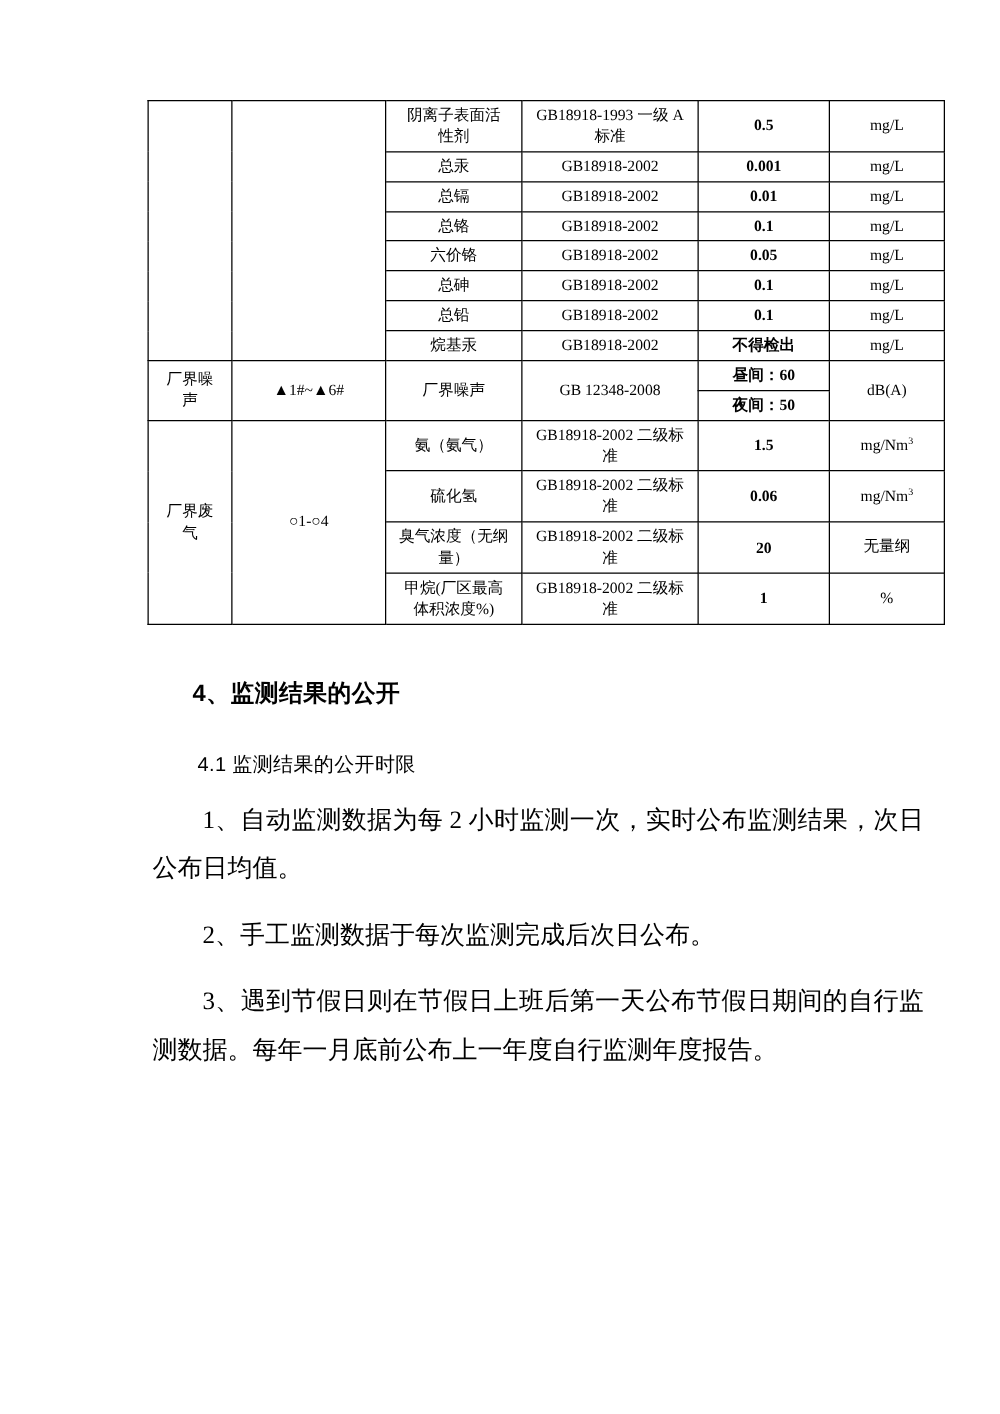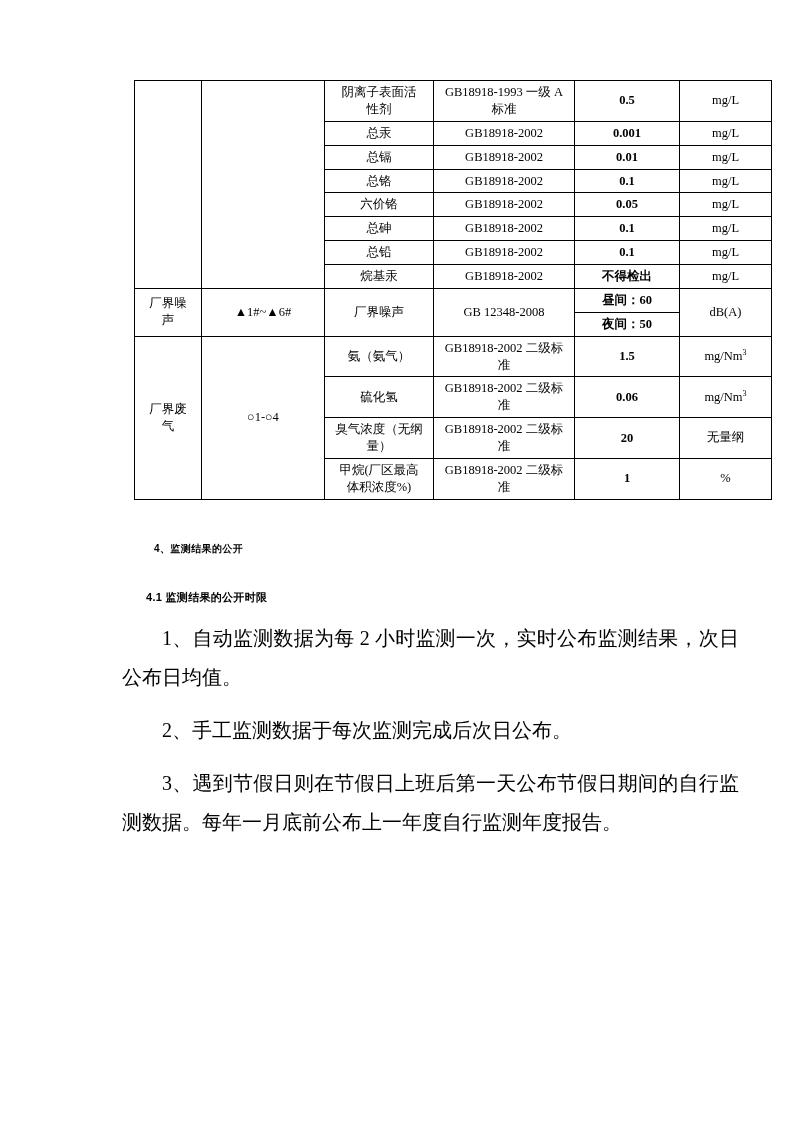--- a/index.html
+++ b/index.html
@@ -20,21 +20,21 @@
     width: 800px;
     height: 1131px;
     box-sizing: border-box;
     padding: 80px 55px 40px 118px;
   }
 
   
   table.mon-table {
     border-collapse: collapse;
     width: 627px;
-    margin-left: 16px;
+    margin-left: 0px;
     table-layout: fixed;
   }
   table.mon-table td {
     border: 1px solid #000;
     text-align: center;
     vertical-align: middle;
     font-family: "Liberation Serif", "DejaVu Serif", serif;
     font-size: 12.5px;
     line-height: 1.35;
     padding: 3px 2px;
@@ -49,29 +49,29 @@
   .cellwrap {
     display: block;
     white-space: pre-line;
   }
   sup { font-size: 8px; vertical-align: super; }
 
   
   .h-main {
     font-family: "Liberation Sans", "DejaVu Sans", sans-serif;
     font-weight: bold;
-    font-size: 10px;
+    font-size: 19px;
     margin: 42px 0 0 36px;
     letter-spacing: 0.4px;
   }
   .h-sub {
     font-family: "Liberation Sans", "DejaVu Sans", sans-serif;
-    font-weight: bold;
-    font-size: 11px;
-    margin: 34px 0 0 28px;
+    font-weight: normal;
+    font-size: 16px;
+    margin: 34px 0 0 40px;
     letter-spacing: 0.3px;
   }
   p.para {
     font-size: 20px;
     line-height: 1.95;
     margin: 14px 0 0 0;
     text-align: justify;
     text-indent: 2em;
   }
   p.tight { margin-top: 6px; }

